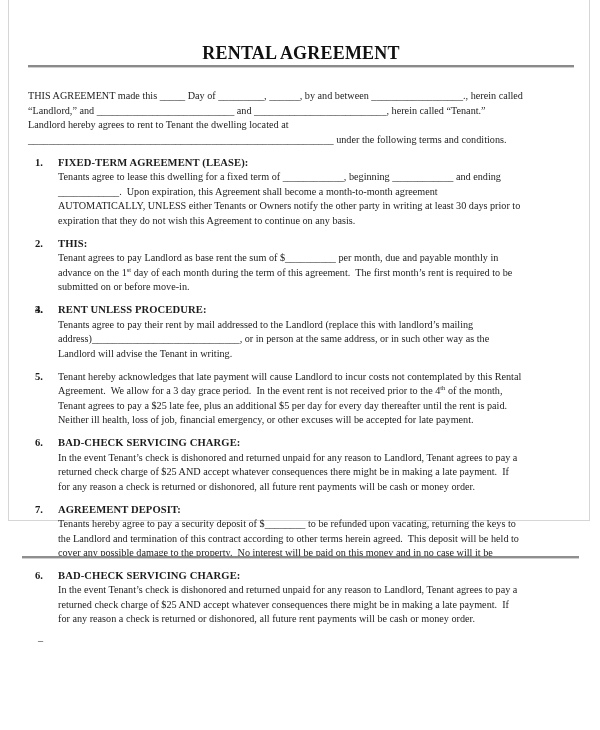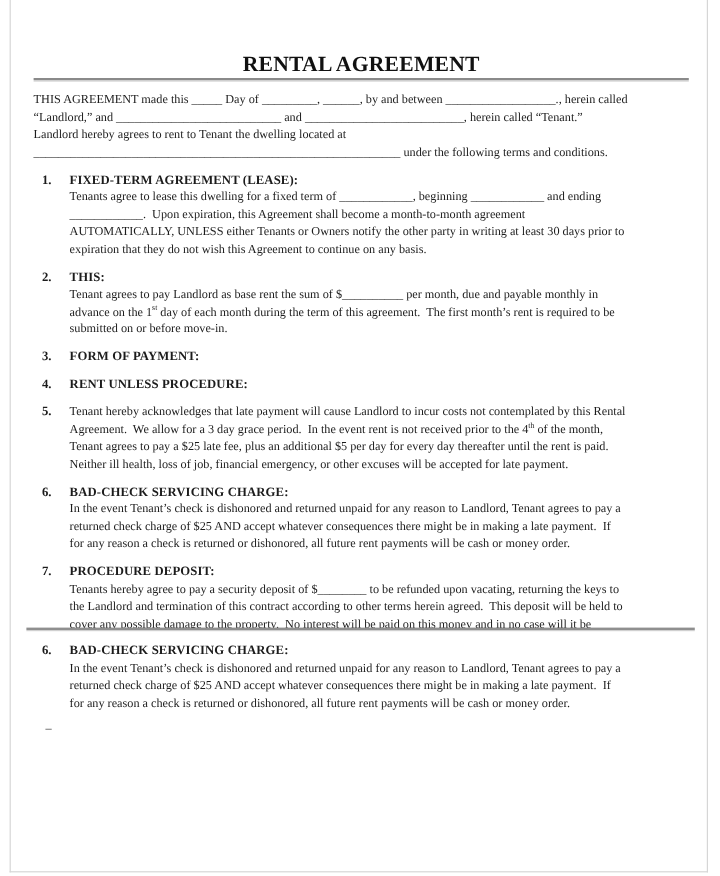--- a/index.html
+++ b/index.html
@@ -8,21 +8,21 @@
     width: 600px;
     height: 730px;
     background: #ffffff;
     overflow: hidden;
   }
   .page {
     position: absolute;
     left: 8px;
     top: 0;
     width: 582px;
-    height: 727px;
+    height: 521px;
     box-sizing: border-box;
     background: #ffffff;
     border-left: 1px solid #d6d6d6;
     border-right: 1px solid #d6d6d6;
     border-bottom: 1px solid #d6d6d6;
     padding: 0 15px 0 19px;
     font-family: "Liberation Serif", "DejaVu Serif", serif;
     font-size: 10.2px;
     line-height: 14.5px;
     color: #1c1c1c;
@@ -35,21 +35,21 @@
     font-weight: 700;
     letter-spacing: 0.2px;
     color: #111111;
   }
   .title-rule {
     margin-top: 2px;
     height: 3px;
     background: linear-gradient(#8a8a8a 0, #8a8a8a 2px, #cfcfcf 2px, #cfcfcf 3px);
   }
   .intro {
-    margin: 9px 0 0 0;
+    margin: 21px 0 0 0;
     white-space: pre-wrap;
   }
   .sec {
     position: relative;
     margin-top: 8.5px;
     padding-left: 30px;
   }
   .sec-num {
     position: absolute;
     left: 7px;
@@ -109,47 +109,49 @@
   <div class="sec">
     <span class="sec-num">2.</span>
     <div><span class="sec-title">THIS:</span></div>
     <div class="sec-body"><span>Tenant agrees to pay Landlord as base rent the sum of $__________ per month, due and payable monthly in
 advance on the 1</span><sup>st</sup><span> day of each month during the term of this agreement.  The first month’s rent is required to be
 submitted on or before move-in.</span></div>
   </div>
 
   <div class="sec">
     <span class="sec-num">3.</span>
-    <div><span class="sec-title">FORM OF PAYMENT:</span></div>
   </div>
 
   <div class="sec">
     <span class="sec-num">4.</span>
     <div><span class="sec-title">RENT UNLESS PROCEDURE:</span></div>
+    <div class="sec-body">Tenants agree to pay their rent by mail addressed to the Landlord (replace this with landlord’s mailing
+address)_____________________________, or in person at the same address, or in such other way as the
+Landlord will advise the Tenant in writing.</div>
   </div>
 
   <div class="sec">
     <span class="sec-num">5.</span>
     <div class="sec-body"><span>Tenant hereby acknowledges that late payment will cause Landlord to incur costs not contemplated by this Rental
 Agreement.  We allow for a 3 day grace period.  In the event rent is not received prior to the 4</span><sup>th</sup><span> of the month,
 Tenant agrees to pay a $25 late fee, plus an additional $5 per day for every day thereafter until the rent is paid.
 Neither ill health, loss of job, financial emergency, or other excuses will be accepted for late payment.</span></div>
   </div>
 
   <div class="sec">
     <span class="sec-num">6.</span>
     <div><span class="sec-title">BAD-CHECK SERVICING CHARGE:</span></div>
     <div class="sec-body">In the event Tenant’s check is dishonored and returned unpaid for any reason to Landlord, Tenant agrees to pay a
 returned check charge of $25 AND accept whatever consequences there might be in making a late payment.  If
 for any reason a check is returned or dishonored, all future rent payments will be cash or money order.</div>
   </div>
 
   <div class="sec">
     <span class="sec-num">7.</span>
-    <div><span class="sec-title">PROCEDURE DEPOSIT:</span></div>
+    <div><span class="sec-title">AGREEMENT DEPOSIT:</span></div>
     <div class="sec-body">Tenants hereby agree to pay a security deposit of $________ to be refunded upon vacating, returning the keys to
 the Landlord and termination of this contract according to other terms herein agreed.  This deposit will be held to
 cover any possible damage to the property.  No interest will be paid on this money and in no case will it be</div>
   </div>
 
   <div class="page-divider"></div>
 
   <div class="sec repeat">
     <span class="sec-num">6.</span>
     <div><span class="sec-title">BAD-CHECK SERVICING CHARGE:</span></div>

